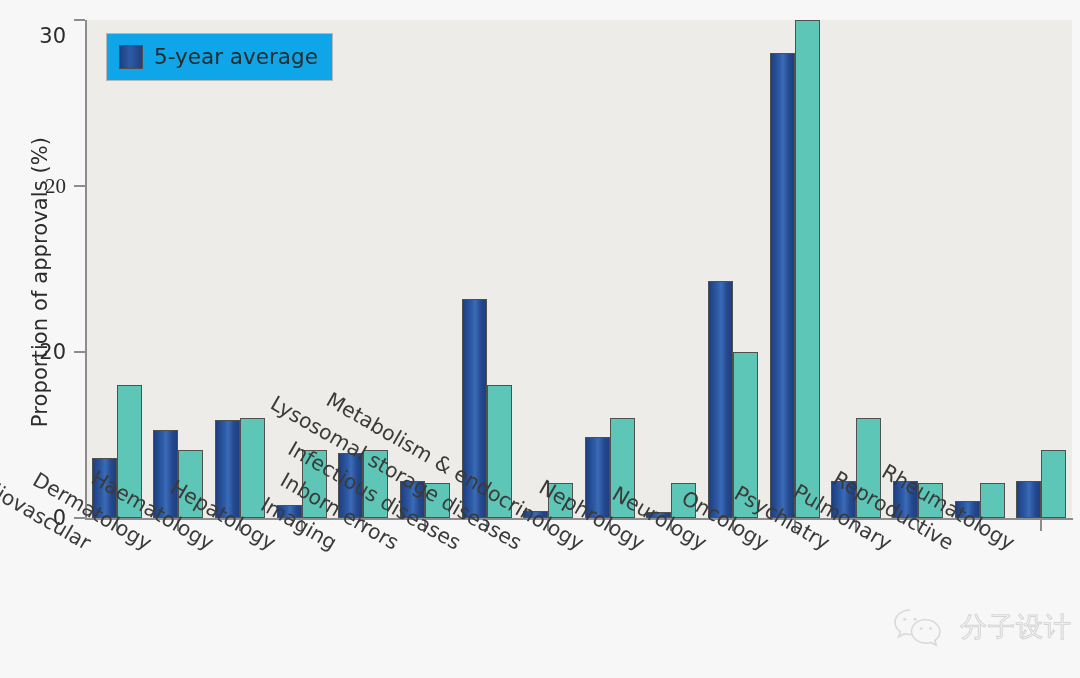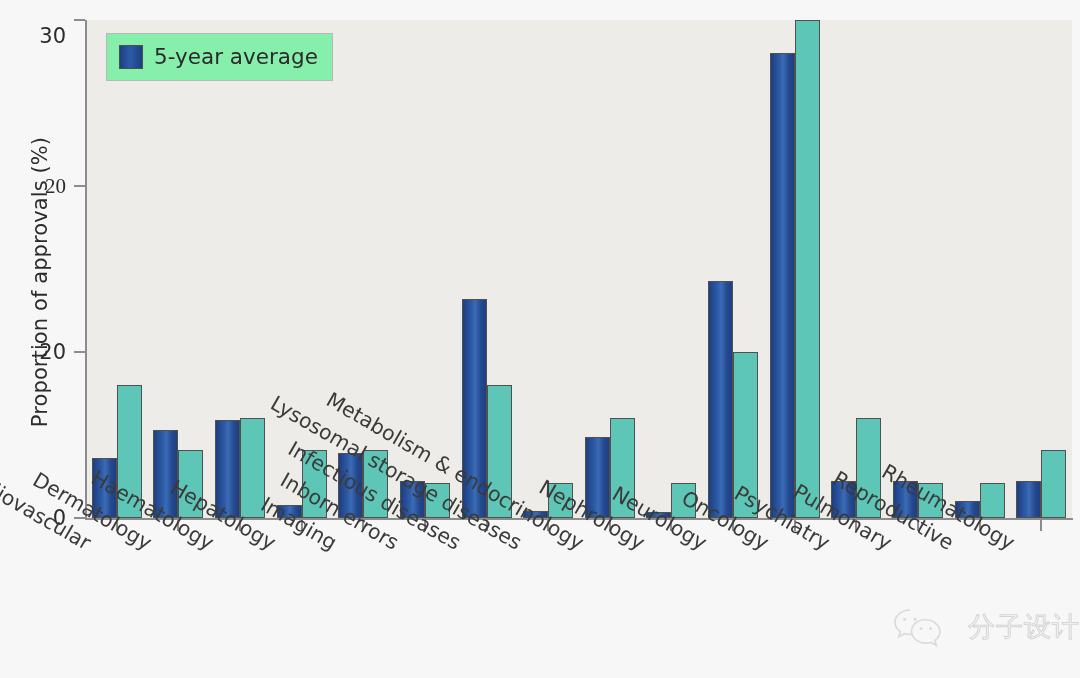--- a/index.html
+++ b/index.html
@@ -120,21 +120,21 @@
     white-space: nowrap;
     transform-origin: left top;
     transform: rotate(30deg);
   }
 
   
   #legend {
     position: absolute;
     left: 106px;
     top: 33px;
-    background: #86efac;
+    background: #0ea5e9;
     border: 1px solid #b8b8b8;
     padding: 8px 14px 9px 12px;
   }
   .legend-row {
     display: flex;
     align-items: center;
     height: 29px;
   }
   .legend-swatch {
     width: 22px;
@@ -162,21 +162,21 @@
     top: 606px;
     display: flex;
     align-items: center;
     opacity: .72;
     pointer-events: none;
   }
   #watermark-text {
     font-size: 27px;
     color: transparent;
     -webkit-text-stroke: 1px #c8c8c8;
-    margin-left: 24px;
+    margin-left: 16px;
     letter-spacing: 1px;
     font-family: "DejaVu Sans", "Liberation Sans", sans-serif;
     text-align: center;
   }
 </style>
 </head>
 <body>
 
 <div id="figure">
 

